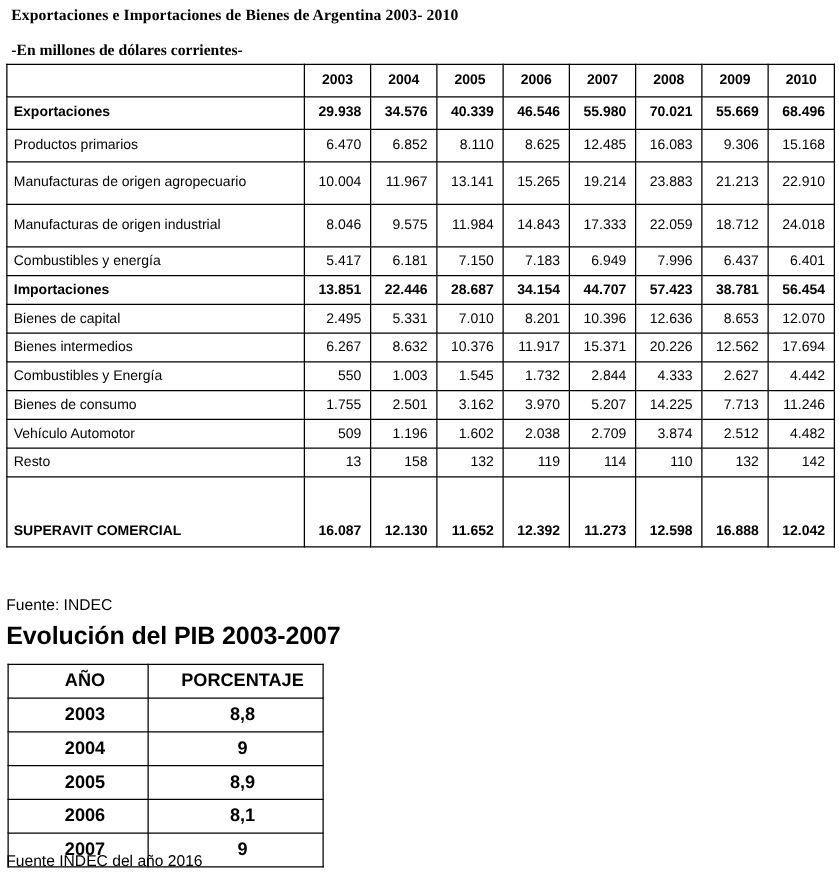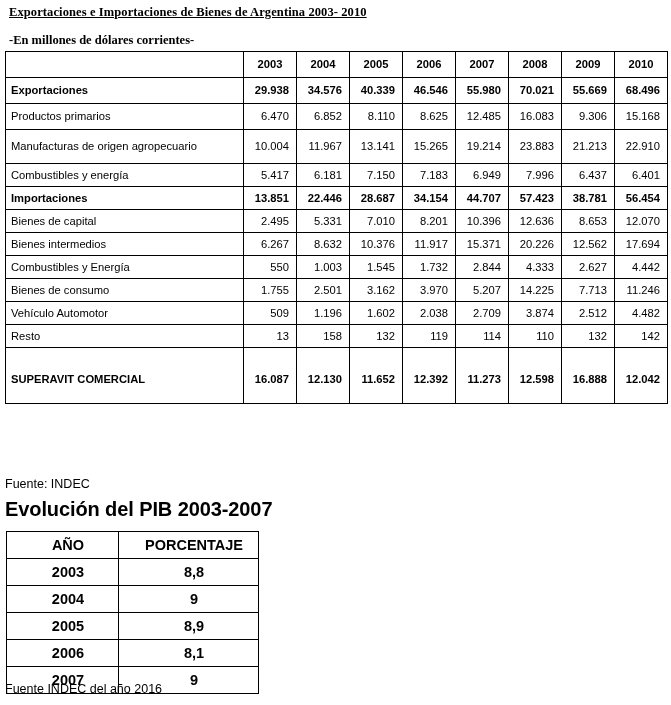--- a/index.html
+++ b/index.html
@@ -17,21 +17,20 @@
   }
 
   
   #doc-title {
     position: absolute;
     left: 9px;
     top: 5px;
     font-family: "Liberation Serif", serif;
     font-size: 12.5px;
     font-weight: bold;
-    text-decoration: underline;
     white-space: nowrap;
     letter-spacing: 0.1px;
   }
   #doc-subtitle {
     position: absolute;
     left: 9px;
     top: 33px;
     font-family: "Liberation Serif", serif;
     font-size: 12.5px;
     font-weight: bold;
@@ -75,21 +74,21 @@
   }
   
   .h-hdr   { height: 26px; }
   .h-std   { height: 26px; }
   .h-tall  { height: 34px; }
   .h-short { height: 23px; }
   .h-big   { height: 56px; }
   #trade-table tr.h-big td.lbl,
   #trade-table tr.h-big td.num {
     vertical-align: bottom;
-    padding-bottom: 17px;
+    padding-bottom: 5px;
   }
 
   
   #fuente-indec {
     position: absolute;
     left: 5px;
     top: 477px;
     font-family: "Liberation Sans", sans-serif;
     font-size: 12.5px;
     white-space: nowrap;
@@ -197,20 +196,31 @@
         <td class="lbl">Manufacturas de origen agropecuario</td>
         <td class="num">10.004</td>
         <td class="num">11.967</td>
         <td class="num">13.141</td>
         <td class="num">15.265</td>
         <td class="num">19.214</td>
         <td class="num">23.883</td>
         <td class="num">21.213</td>
         <td class="num">22.910</td>
       </tr>
+      <tr class="h-tall">
+        <td class="lbl">Manufacturas de origen industrial</td>
+        <td class="num">8.046</td>
+        <td class="num">9.575</td>
+        <td class="num">11.984</td>
+        <td class="num">14.843</td>
+        <td class="num">17.333</td>
+        <td class="num">22.059</td>
+        <td class="num">18.712</td>
+        <td class="num">24.018</td>
+      </tr>
       <tr class="h-short">
         <td class="lbl">Combustibles y energía</td>
         <td class="num">5.417</td>
         <td class="num">6.181</td>
         <td class="num">7.150</td>
         <td class="num">7.183</td>
         <td class="num">6.949</td>
         <td class="num">7.996</td>
         <td class="num">6.437</td>
         <td class="num">6.401</td>

